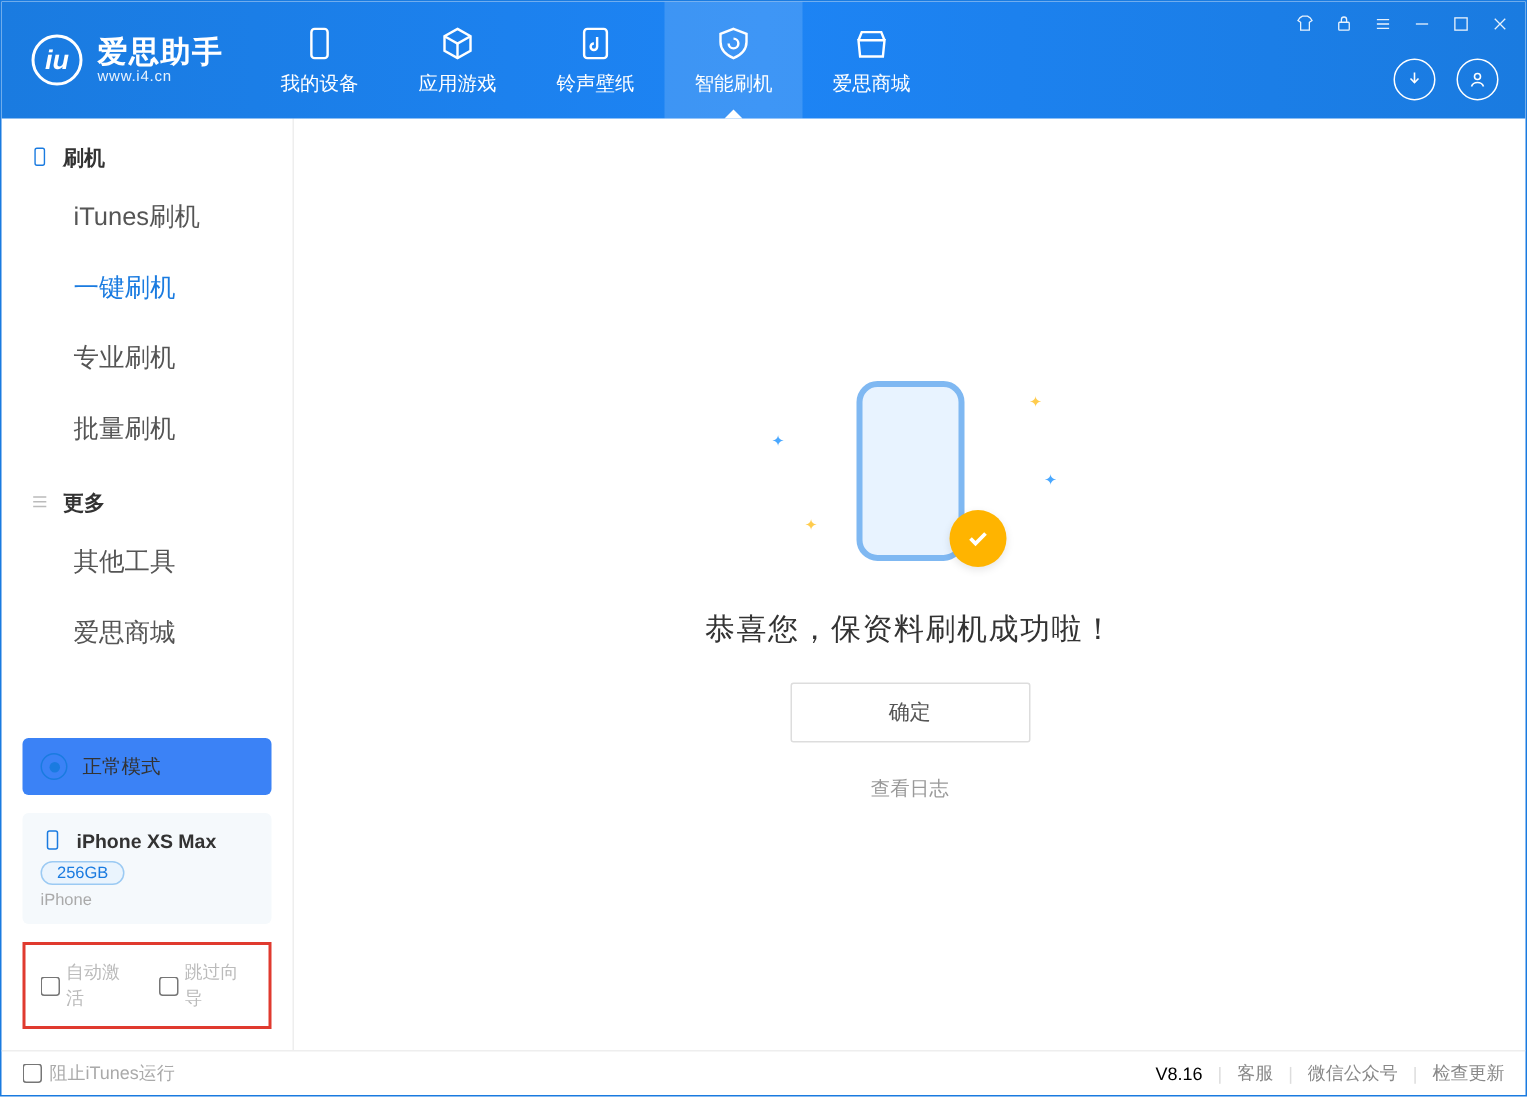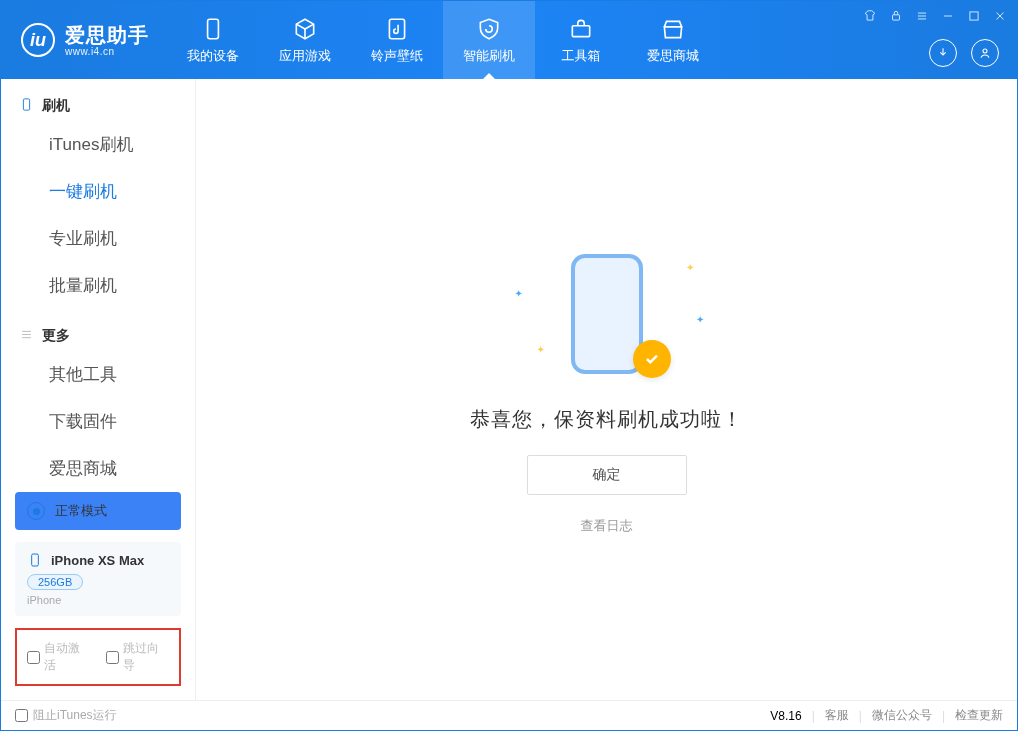--- a/index.html
+++ b/index.html
@@ -114,29 +114,20 @@
           <svg viewBox="0 0 24 24">
             <path d="M12 3l8 3v5c0 5-3.5 8-8 10-4.5-2-8-5-8-10V6z"></path>
             <path d="M9 12a3 3 0 1 0 3-3"></path>
           </svg>
         </span>
       <span>智能刷机</span>
     </div>
     <div class="nav-item">
       <span class="nav-icon">
           <svg viewBox="0 0 24 24">
-            <rect x="4" y="9" width="16" height="10" rx="1"></rect>
-            <path d="M9 9V7a3 3 0 0 1 6 0v2"></path>
-          </svg>
-        </span>
-      <span>工具箱</span>
-    </div>
-    <div class="nav-item">
-      <span class="nav-icon">
-          <svg viewBox="0 0 24 24">
             <path d="M4 10h16l-1 10H5z"></path>
             <path d="M4 10l2-5h12l2 5"></path>
           </svg>
         </span>
       <span>爱思商城</span>
     </div>
   </div>
 
   <div class="header-right">
     <span class="win-ico">
@@ -202,21 +193,20 @@
     <div class="sb-item">专业刷机</div>
     <div class="sb-item">批量刷机</div>
 
     <div class="sb-section-hdr">
       <svg viewBox="0 0 24 24">
           <path d="M5 7h14M5 12h14M5 17h14" stroke="#bbb" stroke-width="1.5"></path>
         </svg>
       <span>更多</span>
     </div>
     <div class="sb-item">其他工具</div>
-    <div class="sb-item">下载固件</div>
     <div class="sb-item">爱思商城</div>
 
     <div class="sb-spacer"></div>
 
     <div class="mode-box">
       <span class="dot"></span>
       <span>正常模式</span>
     </div>
 
     <div class="device-box">

